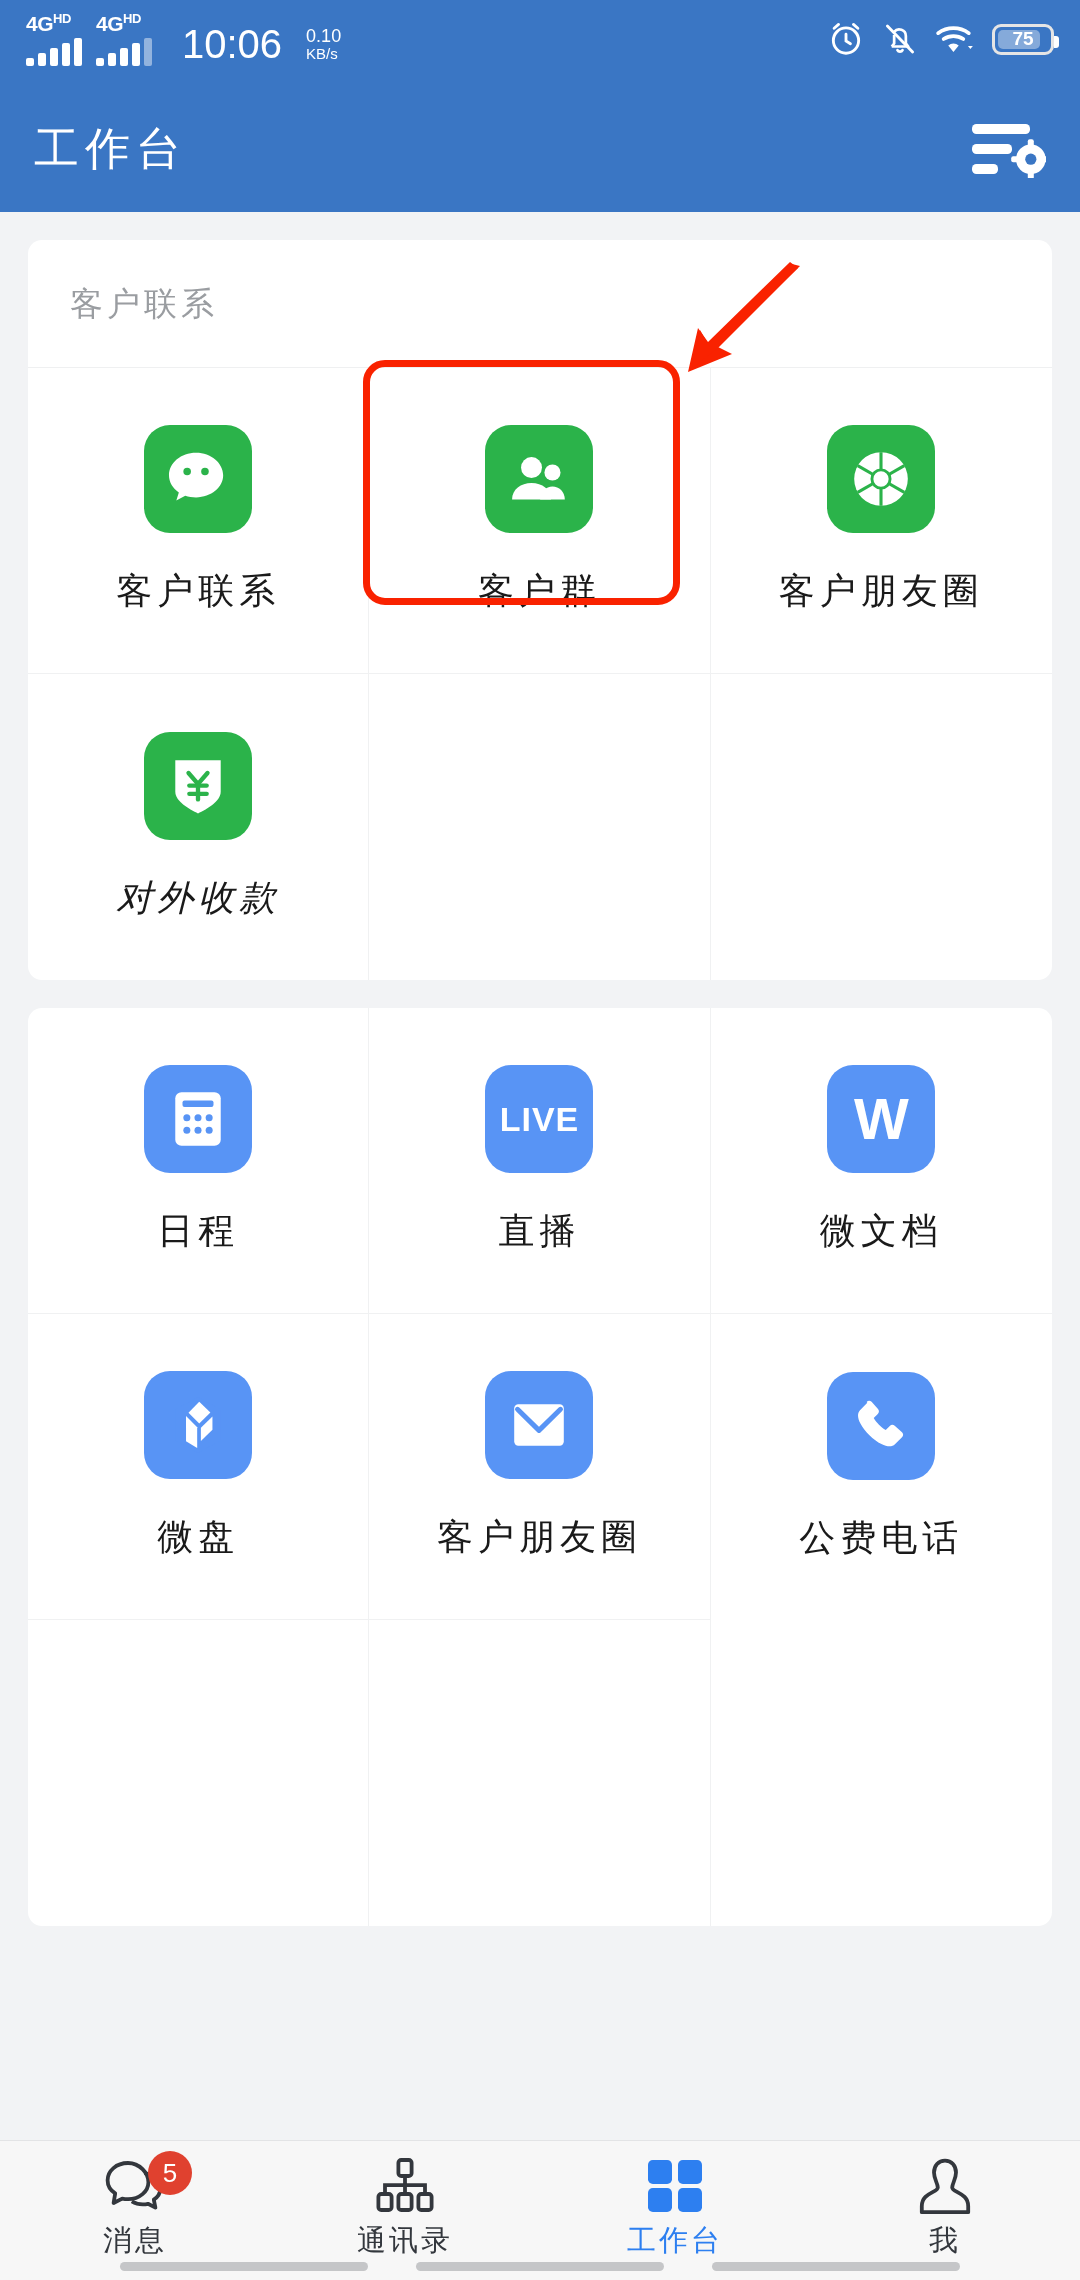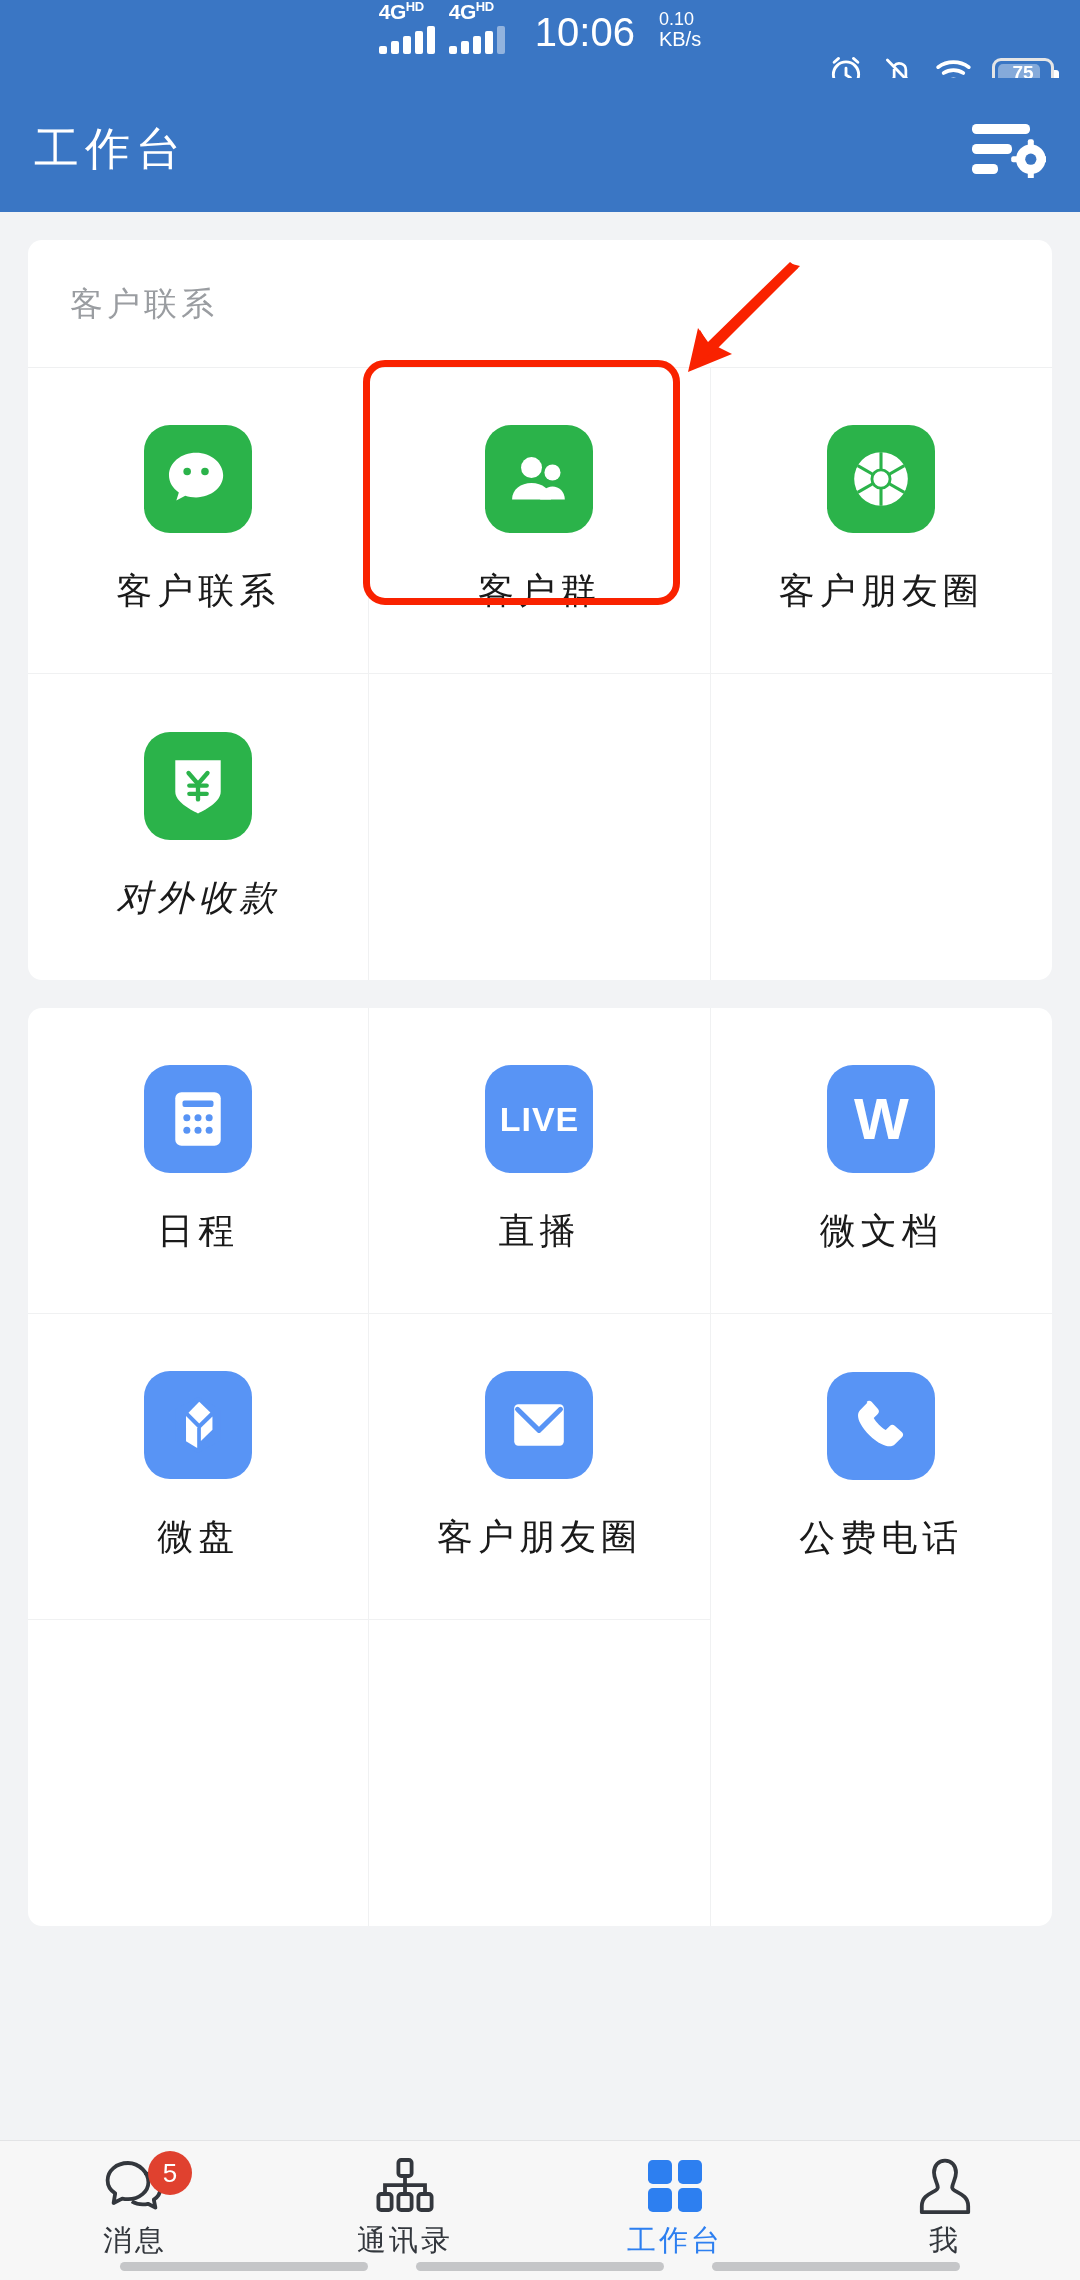--- a/index.html
+++ b/index.html
@@ -8,36 +8,36 @@
     background:#f2f3f5;
     font-family:"Liberation Sans","DejaVu Sans",sans-serif;
     overflow:hidden;
   }
   #app { position:relative; width:1080px; height:2280px; background:#f2f3f5; }
 
   
   .statusbar{
     position:absolute; top:0; left:0; width:1080px; height:78px;
     background:#3a76c4; color:#fff;
-    display:flex; align-items:center; padding:0 26px;flex-direction:column;
+    display:flex; align-items:center; padding:0 26px;
   }
   .sb-left{ display:flex; align-items:flex-end; gap:14px; }
   .sig{ display:flex; flex-direction:column; align-items:flex-start; }
   .sig-label{ font-size:21px; font-weight:bold; letter-spacing:-0.5px; line-height:1; }
   .sig-label sup{ font-size:13px; vertical-align:super; font-weight:bold; }
   .bars{ display:flex; align-items:flex-end; gap:4px; margin-top:4px; }
   .bars i{ display:block; width:8px; background:#fff; border-radius:2px; }
   .bars i:nth-child(1){height:8px;} .bars i:nth-child(2){height:13px;}
   .bars i:nth-child(3){height:18px;} .bars i:nth-child(4){height:23px;}
   .bars i:nth-child(5){height:28px;}
   .bars.dim i:nth-child(5){ opacity:.45; }
   .clock{ font-size:40px; line-height:1; margin-left:16px; margin-bottom:2px; font-weight:300; }
   .netspeed{ margin-left:10px; line-height:1.05; margin-bottom:4px; }
   .netspeed .v{ font-size:18px; display:block; }
-  .netspeed .u{ font-size:20px; display:block; }
+  .netspeed .u{ font-size:15px; display:block; }
   .sb-right{ margin-left:auto; display:flex; align-items:center; gap:17px; }
   .sb-right svg{ display:block; }
   .batt{ position:relative; width:62px; height:31px; border:3px solid #e5e5e5; border-radius:9px;
          display:flex; align-items:center; justify-content:center; }
   .batt:after{ content:""; position:absolute; right:-8px; top:9px; width:5px; height:12px;
                background:#fff; border-radius:0 3px 3px 0; }
   .batt-fill{ position:absolute; left:3px; top:3px; bottom:3px; width:75%;
               background:rgba(255,255,255,.38); border-radius:5px; }
   .batt span{ position:relative; font-size:19px; font-weight:600; }
 

